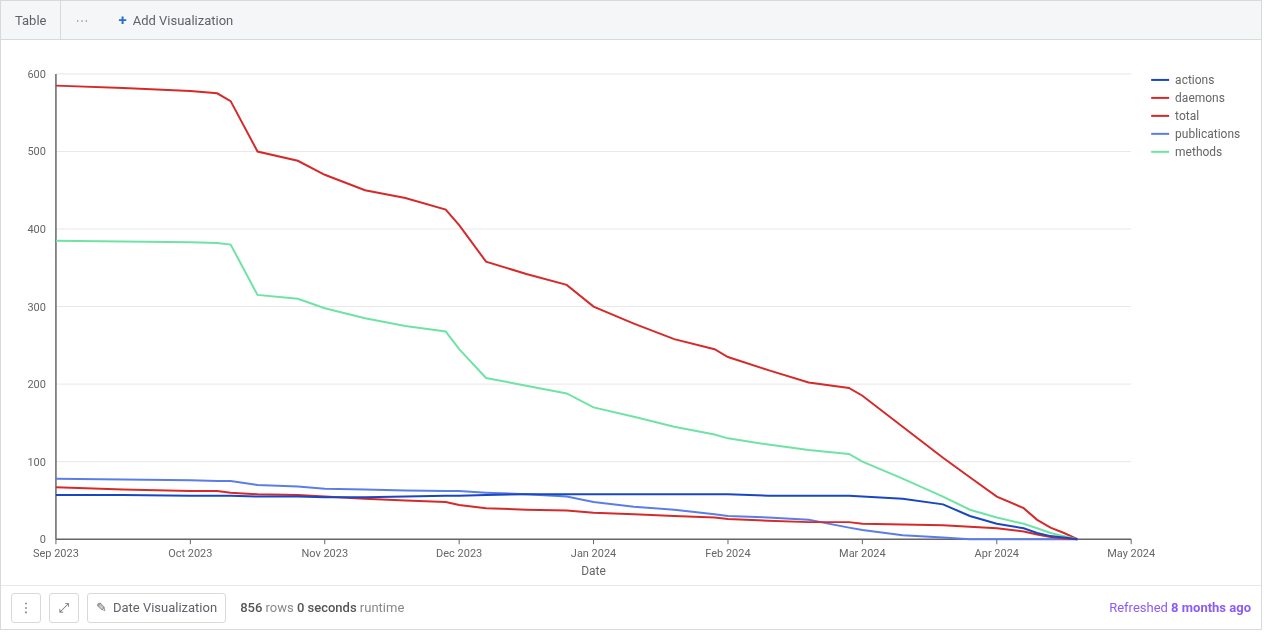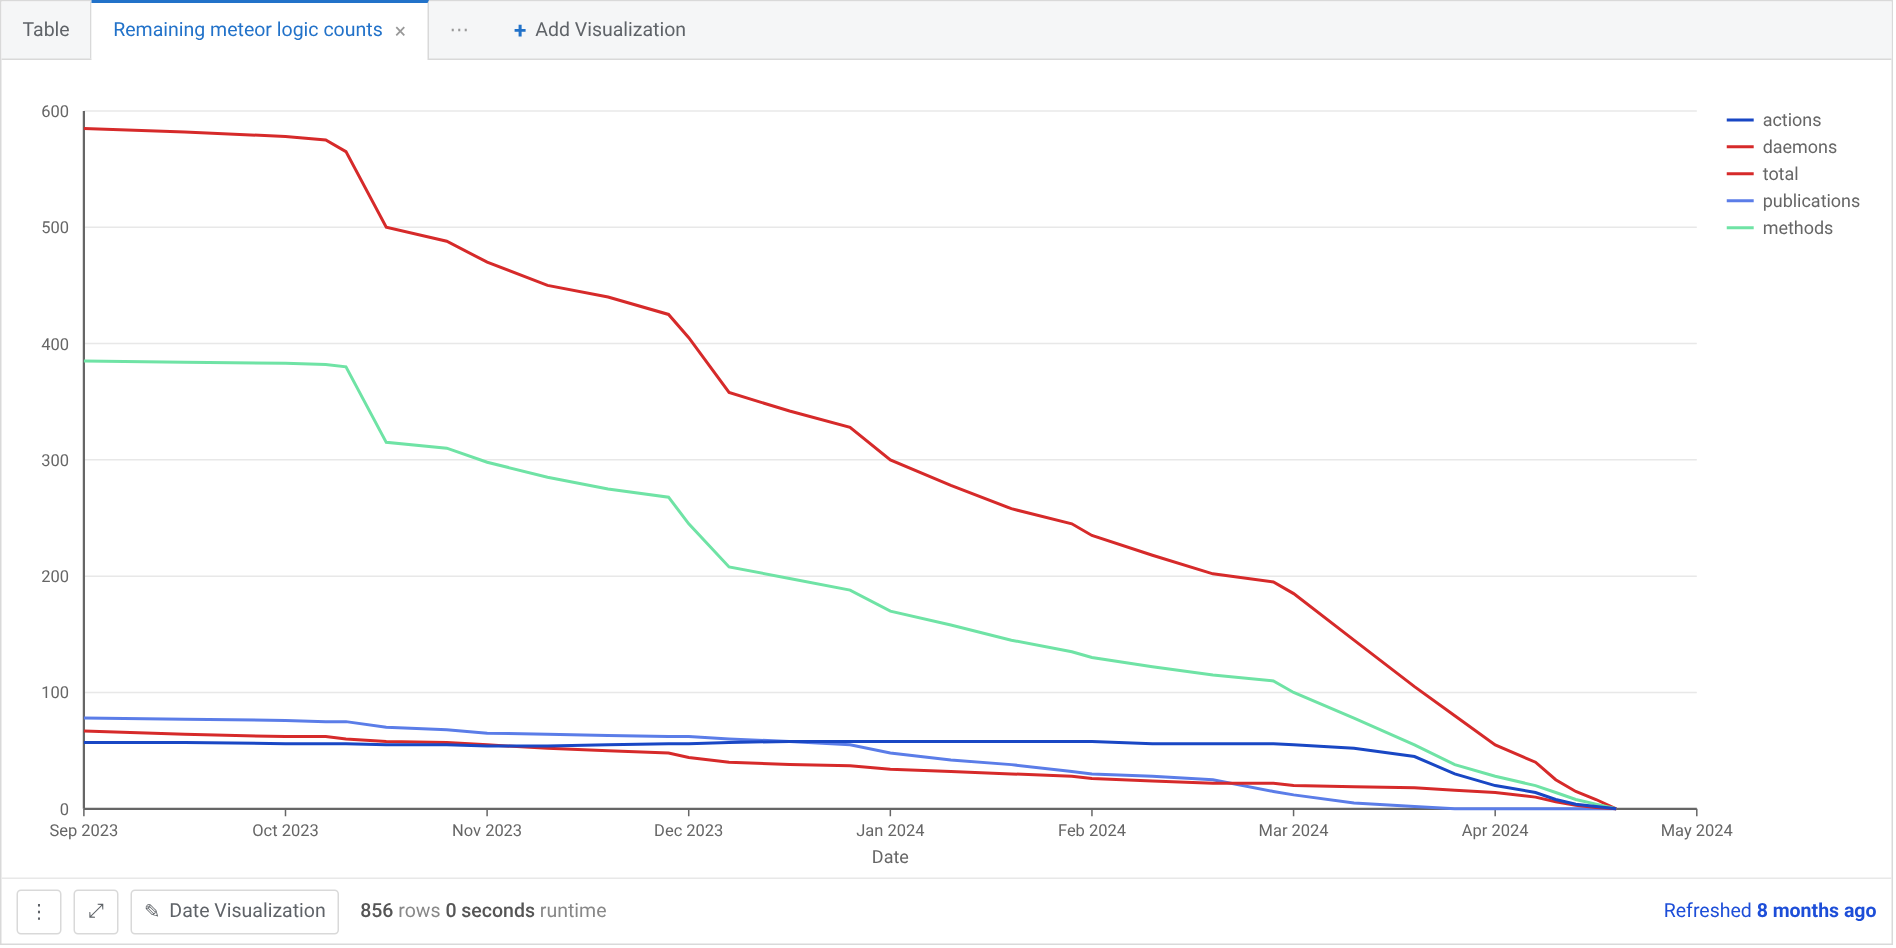--- a/index.html
+++ b/index.html
@@ -121,33 +121,29 @@
     align-items: center;
     justify-content: center;
     cursor: pointer;
     color: #5f6368;
     padding: 0 8px;
     gap: 6px;
   }
   .icon-btn.narrow { padding: 0; }
   .footer-status { margin-left: 6px; color: #888; }
   .footer-status b { color: #555; font-weight: 500; }
-  .footer-right { margin-left: auto; color: #1d4ed8; }
+  .footer-right { margin-left: auto; color: #8b5cf6; }
 </style>
 </head>
 <body>
 <div class="outer">
 
   <div class="tabbar">
     <div class="tab">
       <span>Table</span>
-    </div>
-    <div class="tab active">
-      <span>Remaining meteor logic counts</span>
-      <span class="tab-close">×</span>
     </div>
     <div class="tab-ellipsis">⋯</div>
     <div class="add-viz">
       <span class="plus">+</span>
       <span>Add Visualization</span>
     </div>
   </div>
 
   <div class="chart-wrap">
     <svg class="chart" viewBox="0 0 1262 546">

